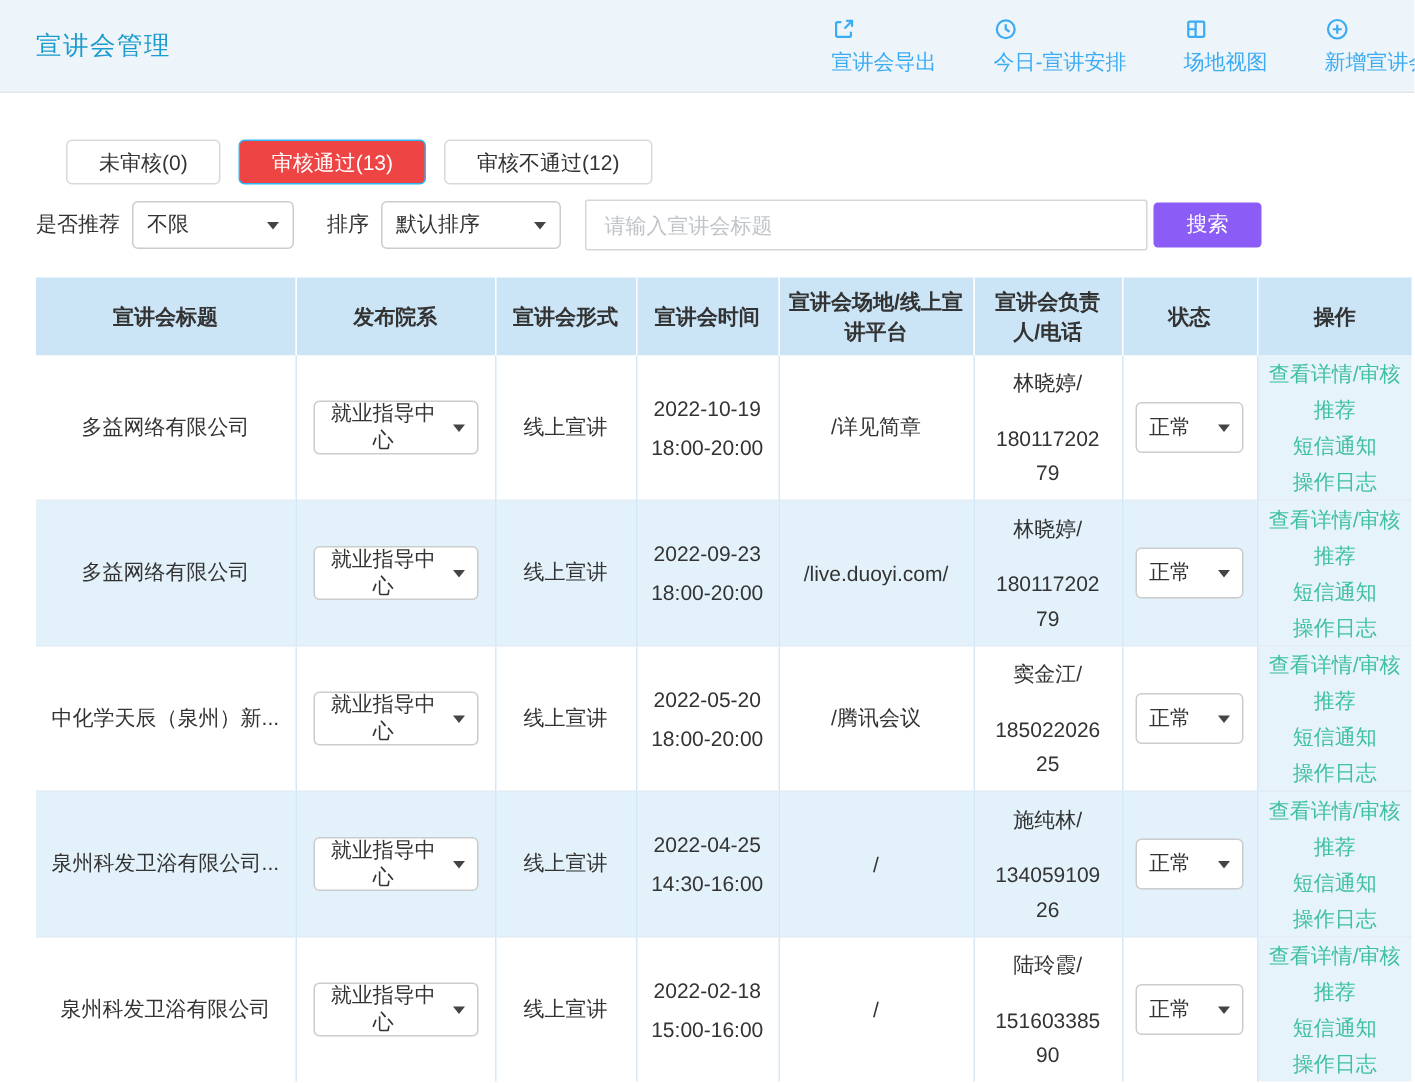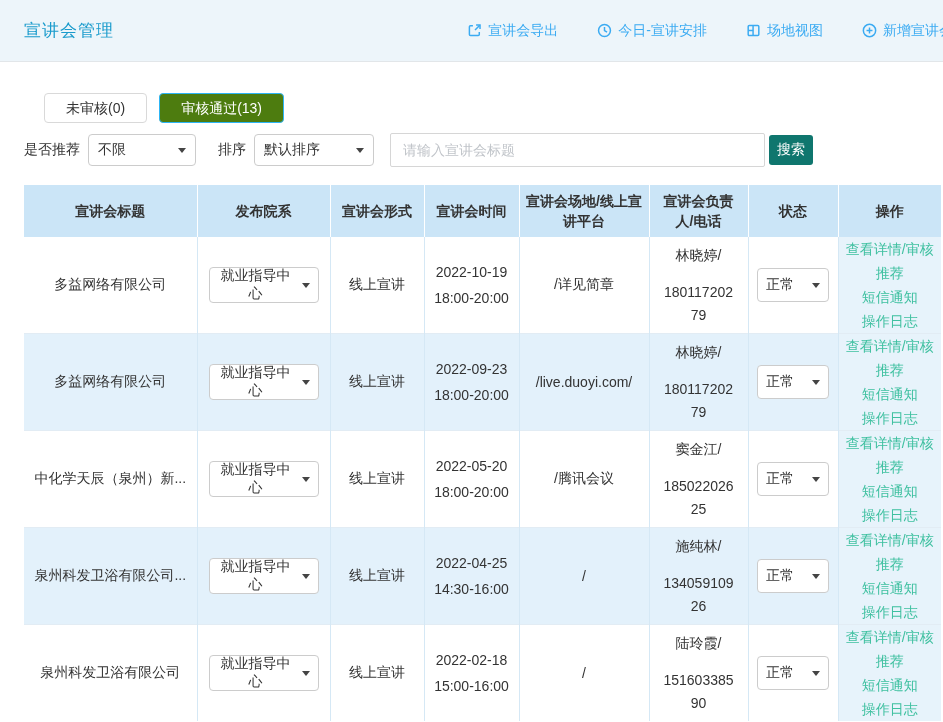--- a/index.html
+++ b/index.html
@@ -5,45 +5,45 @@
   * { margin:0; padding:0; box-sizing:border-box; }
   html,body { width:943px; height:722px; overflow:hidden; background:#fff;
     font-family:"Liberation Sans","DejaVu Sans",sans-serif; font-size:14px; color:#333; }
 
   
   .topbar { height:62px; background:#edf5fa; border-bottom:1px solid #e2e6e9;
     display:flex; align-items:center; padding:0 0 0 24px; }
   .page-title { font-size:17px; color:#1a9bcc; letter-spacing:1px; }
   .top-actions { margin-left:auto; display:flex; align-items:center; gap:38px; margin-right:-10px; }
   .top-link { display:flex; align-items:flex-start; gap:5px; color:#3babf2; cursor:pointer;
-    white-space:nowrap; text-decoration:none; font-size:14px; }
+    white-space:nowrap; text-decoration:none; font-size:14px;flex-direction:column; }
   .top-link svg { display:block; }
 
   
   .content { padding:0 0 0 24px; }
 
   .tabs { margin-top:31px; display:flex; gap:12px;padding-left:20px; }
   .tab { height:30px; padding:0 21px; background:#fff; border:1px solid #d9d9d9;
     border-radius:4px; font-size:14px; color:#333; cursor:pointer;
     font-family:inherit; line-height:28px; }
-  .tab.active { background:#4d7c0f; border-color:#2db5f5; color:#fff; }
+  .tab.active { background:#ef4444; border-color:#2db5f5; color:#fff; }
 
   .filters { margin-top:10px; display:flex; align-items:center; }
   .flabel { font-size:14px; color:#333; margin-right:8px; }
   .selectbox { height:32px; border:1px solid #ccc; border-radius:4px; background:#fff;
     display:flex; align-items:center; justify-content:space-between;
     padding:0 9px; cursor:pointer; }
   .selectbox .arrow { width:0; height:0; border-left:4px solid transparent;
     border-right:4px solid transparent; border-top:5px solid #444; margin-left:8px; }
   .sel-recommend { width:108px; margin-right:22px; }
   .sel-sort { width:120px; margin-right:16px;justify-content:space-between; }
   .search-input { width:375px; height:34px; border:1px solid #d6d6d6; border-radius:2px;
     padding:16px 12px; font-size:14px; color:#333; outline:none; font-family:inherit; }
   .search-input::placeholder { color:#c0c4c9; }
-  .search-btn { width:44px; height:30px; margin-left:4px; background:#0f766e; color:#fff;
+  .search-btn { width:72px; height:30px; margin-left:4px; background:#8b5cf6; color:#fff;
     border:none; border-radius:3px; font-size:14px; cursor:pointer; font-family:inherit; }
 
   
   table { margin-top:18px; border-collapse:collapse; table-layout:fixed; width:917px; }
   thead th { background:#cbe5f7; height:52px; font-size:14px; font-weight:bold; color:#333;
     text-align:center; vertical-align:middle; border-left:1px solid #fff; line-height:20px; padding:0 6px; }
   thead th:first-child { border-left:none; }
   tbody td { height:95px; text-align:center; vertical-align:middle; font-size:14px; color:#333;
     border-left:1px solid #d5e8f5; border-top:1px solid #e2ecf4; padding:0 5px; background:#fff; }
   tbody td:first-child { border-left:none; }
@@ -103,20 +103,21 @@
       </span>
       <span>新增宣讲会</span>
     </a>
   </div>
 </div>
 
 <div class="content">
   <div class="tabs">
     <button class="tab">未审核(0)</button>
     <button class="tab active">审核通过(13)</button>
+    <button class="tab">审核不通过(12)</button>
   </div>
 
   <div class="filters">
     <span class="flabel">是否推荐</span>
     <div class="selectbox sel-recommend">
       <span>不限</span>
       <span class="arrow"></span>
     </div>
     <span class="flabel">排序</span>
     <div class="selectbox sel-sort">

